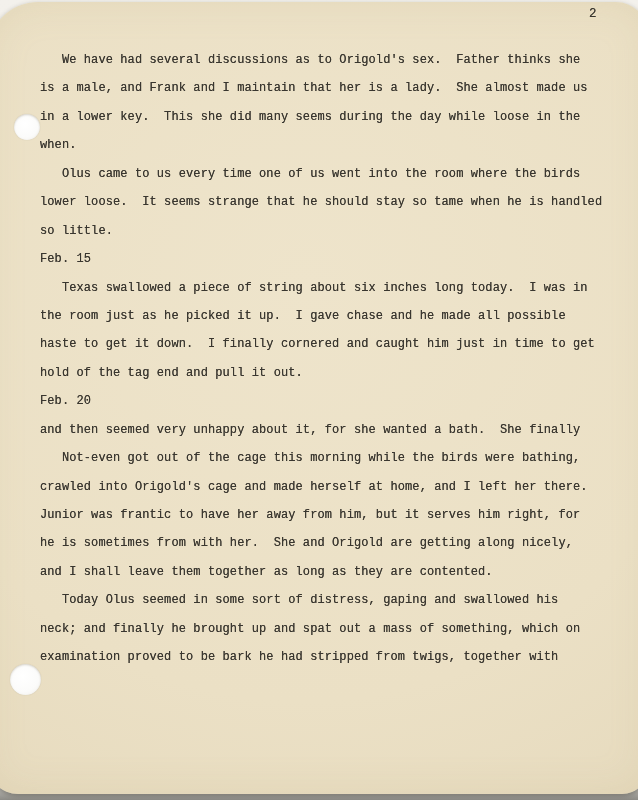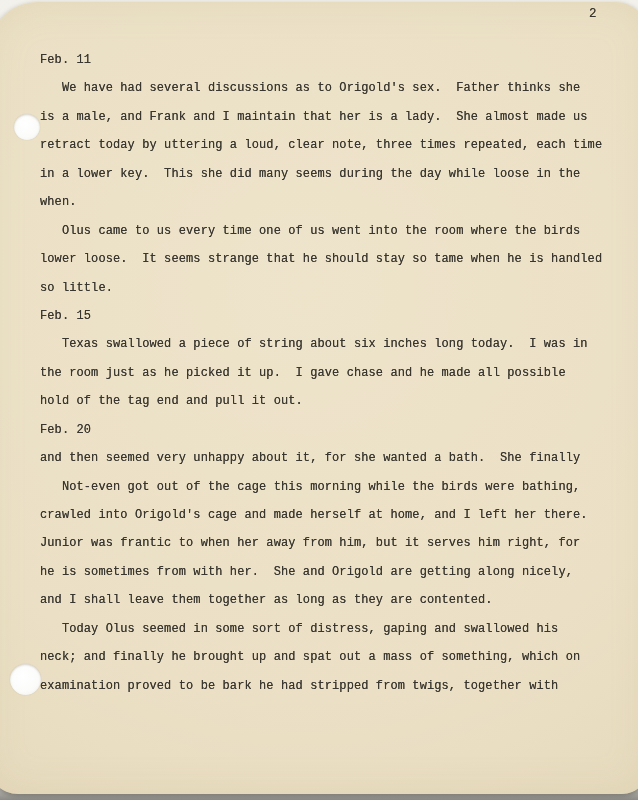--- a/index.html
+++ b/index.html
@@ -77,38 +77,37 @@
 </head>
 <body>
 
 <div class="screen">
   <div class="scan-bottom-edge"></div>
 
   <div class="paper">
     <div class="page-number">2</div>
 
     <div class="text-block">
-      <div class="text-line">Feb. 11</div>
       <div class="text-line">   We have had several discussions as to Origold's sex.  Father thinks she</div>
       <div class="text-line">is a male, and Frank and I maintain that her is a lady.  She almost made us</div>
-      <div class="text-line">retract today by uttering a loud, clear note, three times repeated, each time</div>
       <div class="text-line">in a lower key.  This she did many seems during the day while loose in the</div>
       <div class="text-line">when.</div>
       <div class="text-line">   Olus came to us every time one of us went into the room where the birds</div>
       <div class="text-line">lower loose.  It seems strange that he should stay so tame when he is handled</div>
       <div class="text-line">so little.</div>
       <div class="text-line">Feb. 15</div>
       <div class="text-line">   Texas swallowed a piece of string about six inches long today.  I was in</div>
       <div class="text-line">the room just as he picked it up.  I gave chase and he made all possible</div>
+      <div class="text-line">haste to get it down.  I finally cornered and caught him just in time to get</div>
       <div class="text-line">hold of the tag end and pull it out.</div>
       <div class="text-line">Feb. 20</div>
       <div class="text-line">and then seemed very unhappy about it, for she wanted a bath.  She finally</div>
       <div class="text-line">   Not-even got out of the cage this morning while the birds were bathing,</div>
       <div class="text-line">crawled into Origold's cage and made herself at home, and I left her there.</div>
-      <div class="text-line">Junior was frantic to when her away from him, but it serves him right, for</div>
+      <div class="text-line">Junior was frantic to have her away from him, but it serves him right, for</div>
       <div class="text-line">he is sometimes from with her.  She and Origold are getting along nicely,</div>
       <div class="text-line">and I shall leave them together as long as they are contented.</div>
       <div class="text-line">   Today Olus seemed in some sort of distress, gaping and swallowed his</div>
       <div class="text-line">neck; and finally he brought up and spat out a mass of something, which on</div>
       <div class="text-line">examination proved to be bark he had stripped from twigs, together with</div>
     </div>
   </div>
 
   <div class="hole hole-top"></div>
   <div class="hole hole-bottom"></div>

